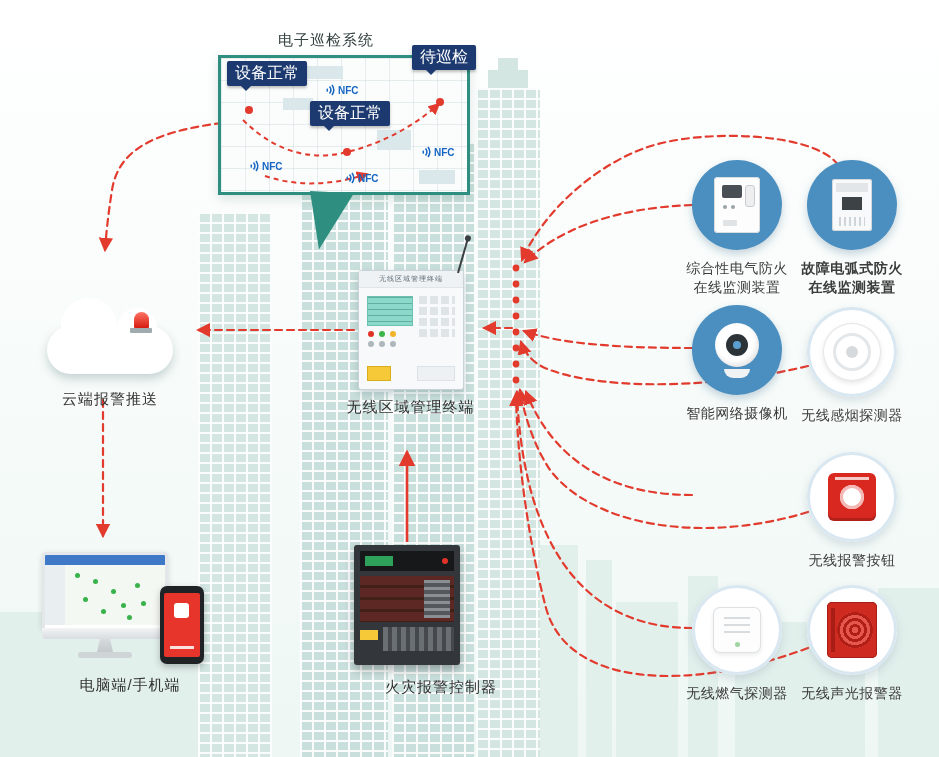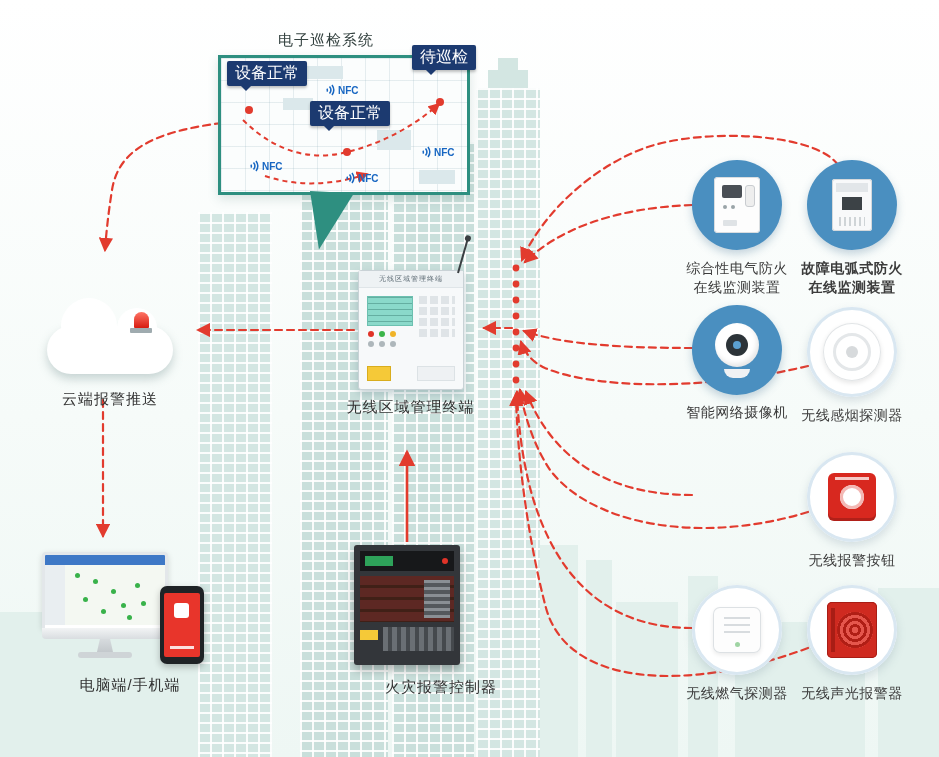--- a/index.html
+++ b/index.html
@@ -371,21 +371,21 @@
       <div class="i-arc">
         <div class="top"></div>
         <div class="disp"></div>
         <div class="slots"></div>
       </div>
     </div>
     <div class="dev-label">故障电弧式防火
 在线监测装置</div>
   </div>
 
-  <div class="dev" style="left:662px;top:305px;font-family:Liberation Serif, serif;">
+  <div class="dev" style="left:662px;top:305px;">
     <div class="dev-circle">
       <div class="i-cam">
         <div class="ball">
           <div class="lens"></div>
           <div class="pupil"></div>
         </div>
         <div class="cbase"></div>
       </div>
     </div>
     <div class="dev-label">智能网络摄像机</div>

